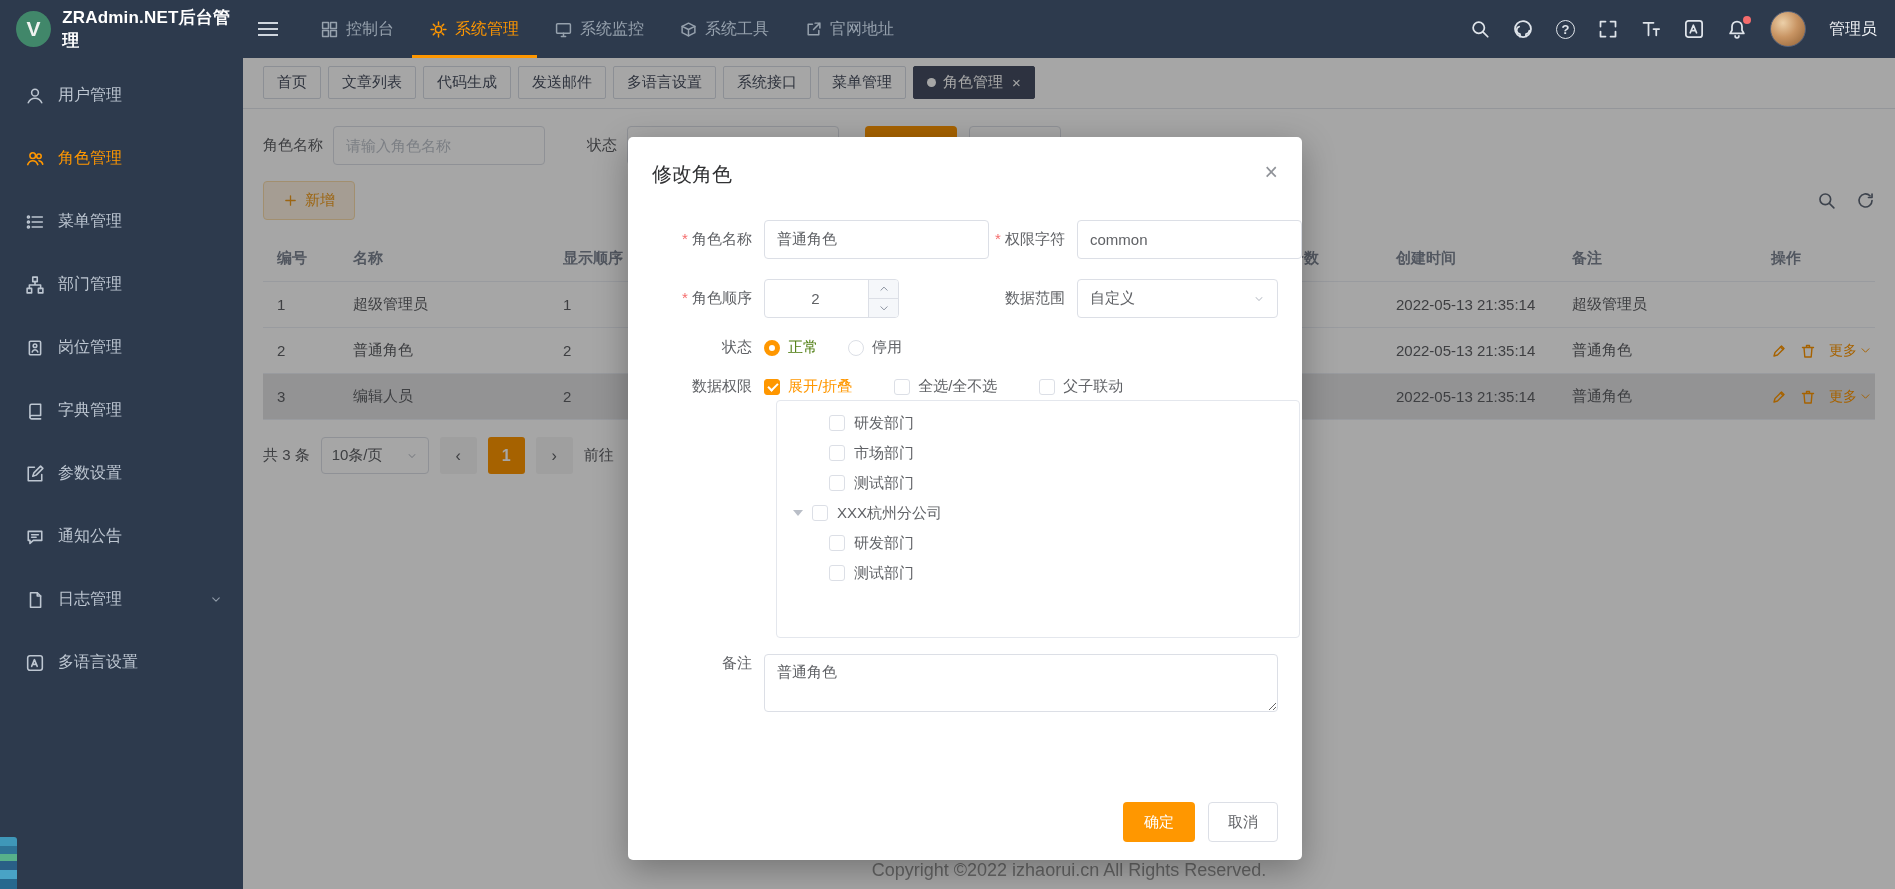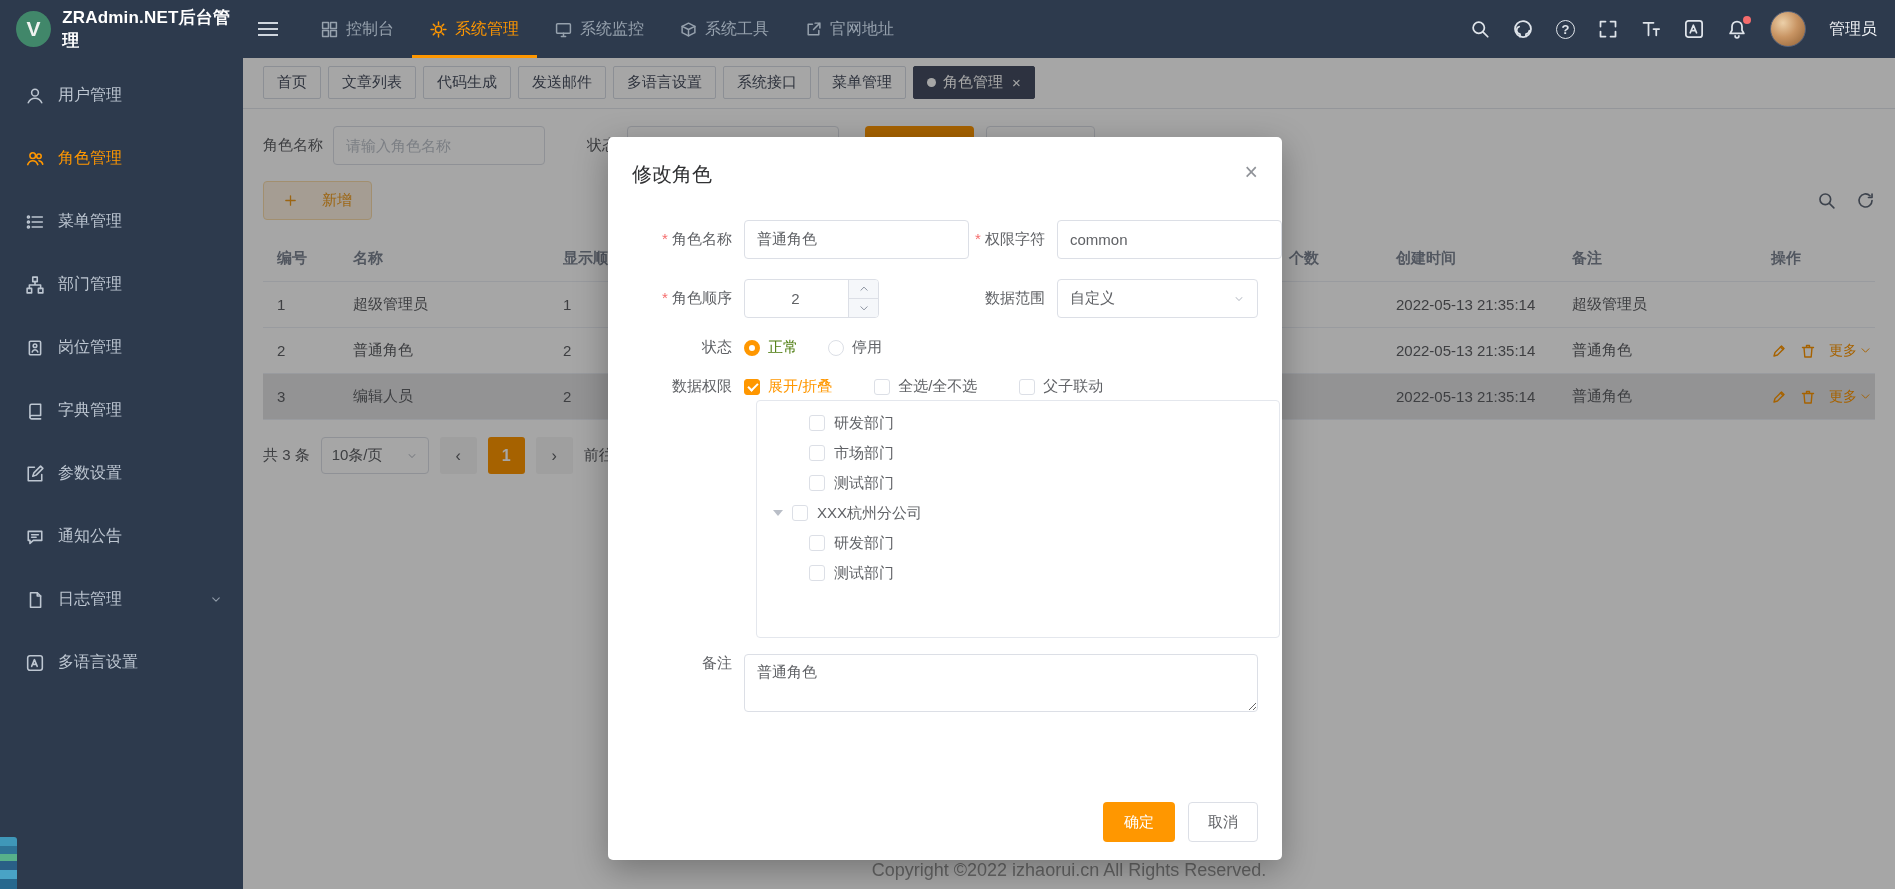--- a/index.html
+++ b/index.html
@@ -49,21 +49,21 @@
 
   
   .filter-row { display:flex; align-items:center; padding:17px 20px 0; }
   .filter-row .flabel { font-size:15px; color:#606266; margin-right:10px; }
   .text-input { width:212px; height:39px; border:1px solid #dcdfe6; border-radius:4px; padding:0 12px; font-size:15px; color:#606266; outline:none; font-family:inherit; background:#fff; }
   .text-input::placeholder { color:#bfc4cc; }
   .sel-box { width:212px; height:39px; border:1px solid #dcdfe6; border-radius:4px; display:flex; align-items:center; justify-content:space-between; padding:0 12px; font-size:15px; background:#fff; cursor:pointer; }
   .sel-box .ph { color:#b8bdc6; }
   .sel-box .chev { width:12px; height:12px; color:#c0c4cc; }
   .gap-l { margin-left:42px; }
-  .btn { height:39px; border-radius:4px; font-size:15px; display:inline-flex; align-items:center; gap:24px; padding:0 19px; cursor:pointer; border:1px solid transparent; font-family:inherit; }
+  .btn { height:39px; border-radius:4px; font-size:15px; display:inline-flex; align-items:center; gap:7px; padding:0 19px; cursor:pointer; border:1px solid transparent; font-family:inherit; }
   .btn .ic { width:15px; height:15px; }
   .btn-primary { background:#ff9700; color:#fff; margin-left:26px; }
   .btn-plain { background:#fff; border-color:#dcdfe6; color:#606266; margin-left:12px; }
   .btn-warn-plain { background:#fdf2e2; border-color:#f9dcab; color:#f09b1c; }
 
   .actions-row { display:flex; align-items:center; padding:16px 20px 0; }
   .right-mini { margin-left:auto; display:flex; gap:20px; color:#5f6877; }
   .mini-icon { width:19px; height:19px; cursor:pointer; }
 
   
@@ -89,21 +89,21 @@
   .pagination { display:flex; align-items:center; gap:11px; padding:17px 20px; font-size:15px; color:#606266; }
   .page-size { width:108px; height:37px; border:1px solid #dcdfe6; border-radius:4px; display:flex; align-items:center; justify-content:space-between; padding:0 10px; cursor:pointer; background:#fff; }
   .page-size .chev { width:12px; height:12px; color:#c0c4cc; }
   .pg-btn { min-width:37px; height:37px; background:#f4f4f5; border-radius:3px; display:flex; align-items:center; justify-content:center; cursor:pointer; color:#606266; font-size:16px; }
   .pg-btn.current { background:#ff9700; color:#fff; font-weight:bold; }
 
   .copyright { position:absolute; bottom:8px; left:0; right:0; text-align:center; color:#9a9a9a; font-size:18px; }
 
   
   .overlay { position:absolute; inset:0; background:rgba(0,0,0,.35); z-index:5; }
-  .modal { position:absolute; left:365px; top:79px; width:674px; height:723px; background:#fff; border-radius:5px; z-index:6; box-shadow:0 10px 34px rgba(0,0,0,.3); }
+  .modal { position:absolute; left:385px; top:79px; width:674px; height:723px; background:#fff; border-radius:5px; z-index:6; box-shadow:0 10px 34px rgba(0,0,0,.3); }
   .modal-header { display:flex; justify-content:space-between; align-items:flex-start; padding:24px 24px 8px; }
   .modal-title { font-size:20px; color:#303133; }
   .modal-close { color:#909399; font-size:23px; line-height:1; cursor:pointer; }
   .modal-body { padding:24px 24px 0; }
   .frow { display:flex; margin-bottom:20px; }
   .fhalf { width:50%; display:flex; align-items:center; }
   .lab { flex:0 0 112px; text-align:right; padding-right:12px; font-size:15px; color:#606266; }
   .req::before { content:"* "; color:#f56c6c; }
   .f-input { width:228px; height:39px; border:1px solid #dcdfe6; border-radius:4px; padding:0 12px; font-size:15px; color:#606266; outline:none; font-family:inherit; }
   .stepper { position:relative; width:135px; height:39px; border:1px solid #dcdfe6; border-radius:4px; }

